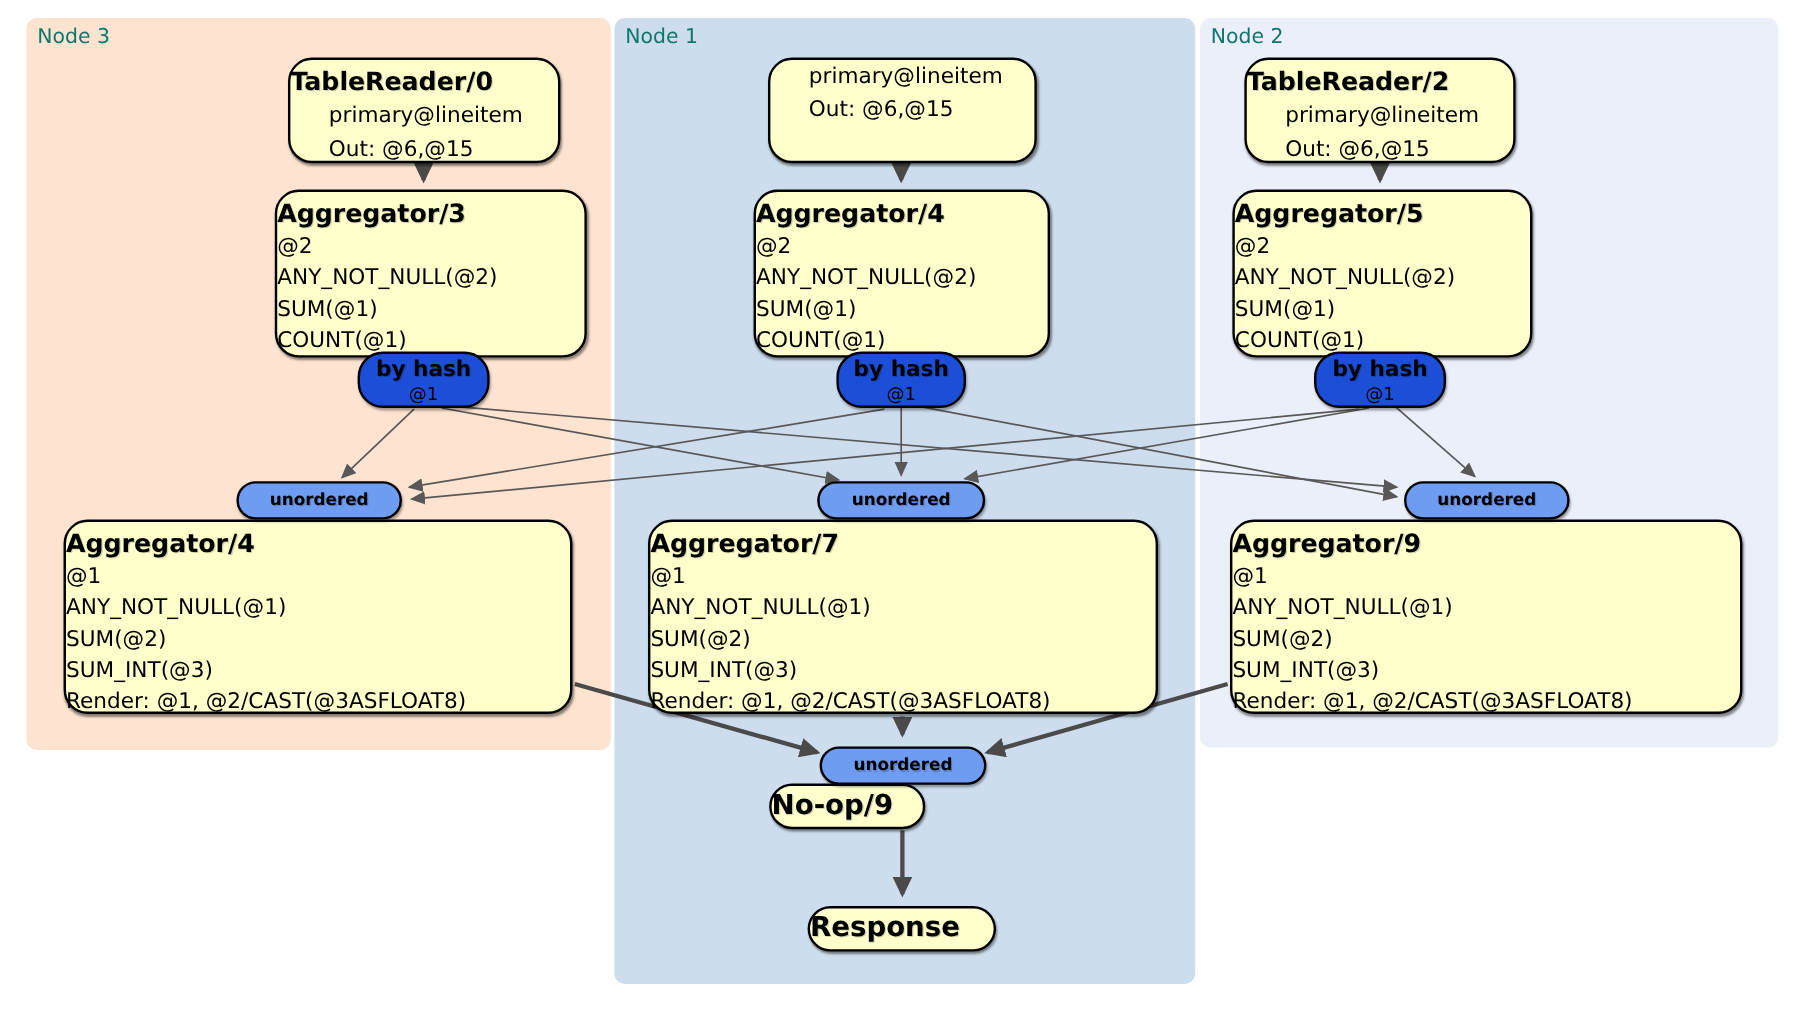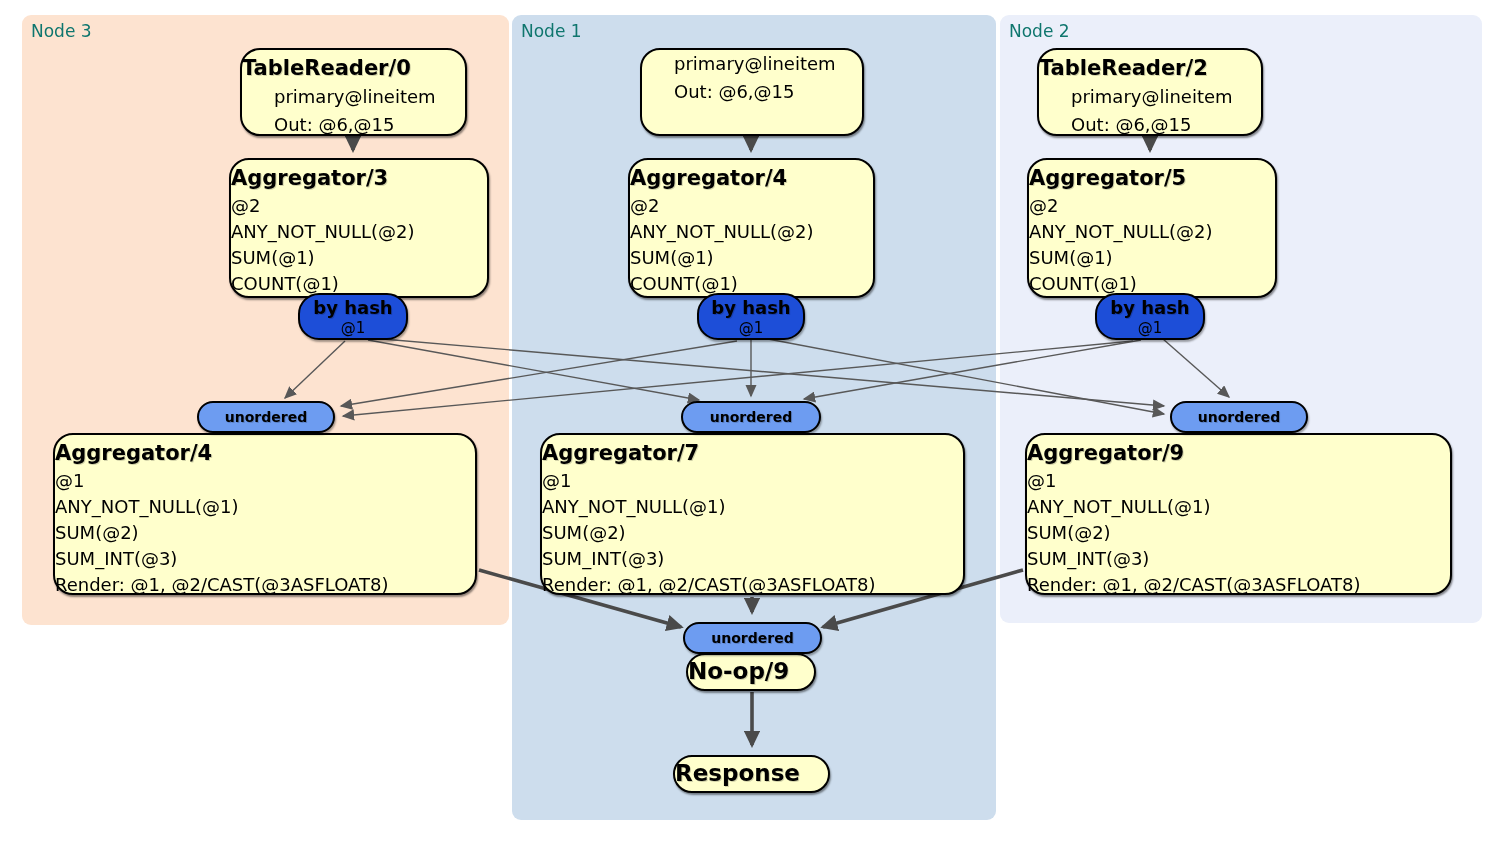--- a/index.html
+++ b/index.html
@@ -155,21 +155,21 @@
     <div class="box-title">Aggregator/9</div>
     <div class="box-line">@1</div>
     <div class="box-line">ANY_NOT_NULL(@1)</div>
     <div class="box-line">SUM(@2)</div>
     <div class="box-line">SUM_INT(@3)</div>
     <div class="box-line">Render: @1, @2/CAST(@3ASFLOAT8)</div>
   </div>
 
   <div class="oval" style="left:683px;top:622px;width:139px;height:32px">unordered</div>
 
-  <div class="box" style="left:686px;top:653px;width:130px;height:38px">
+  <div class="box" style="left:641px;top:653px;width:130px;height:38px">
     <div class="box-title big-title">No-op/9</div>
   </div>
 
   <div class="box" style="left:673px;top:755px;width:157px;height:38px">
     <div class="box-title big-title">Response</div>
   </div>
 
 </div>
 
 </body></html>

